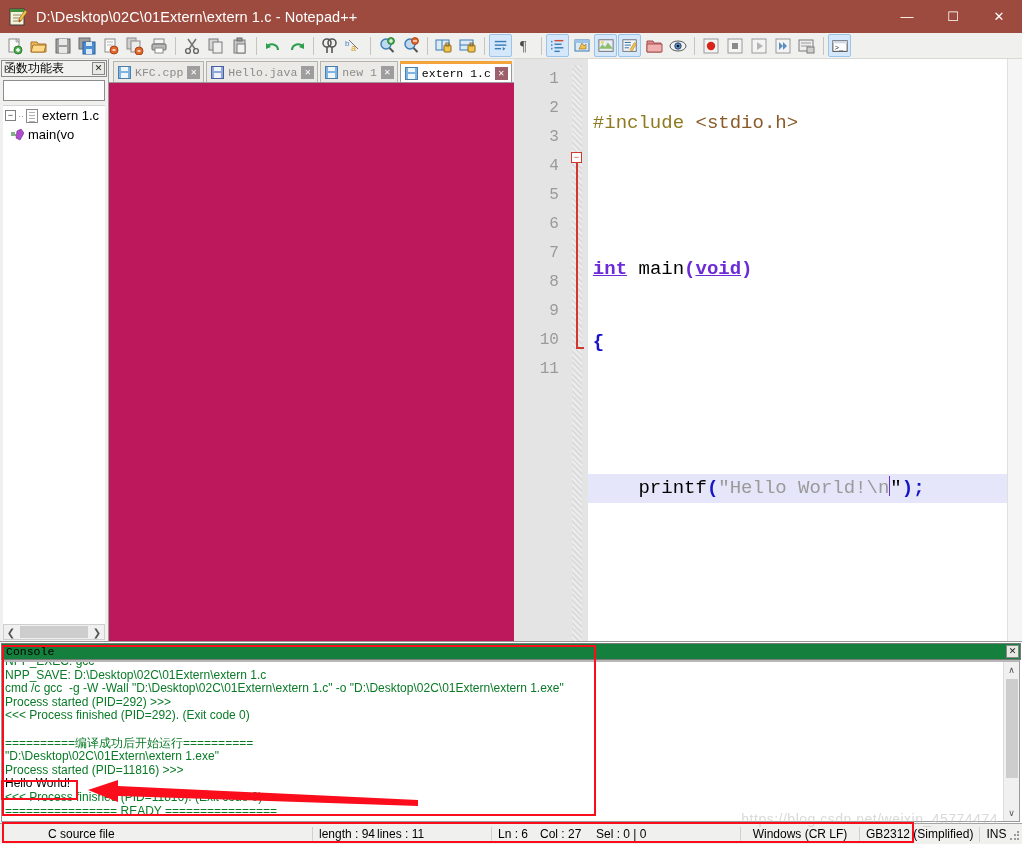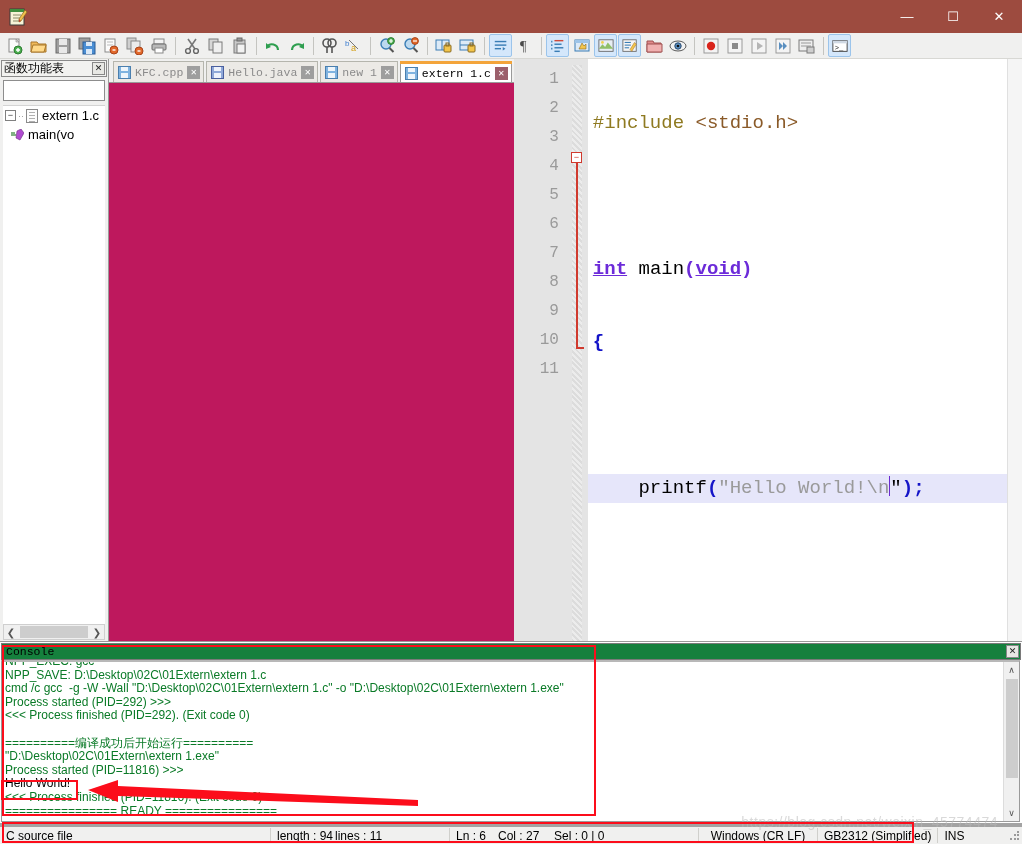--- a/index.html
+++ b/index.html
@@ -325,22 +325,23 @@
     pointer-events: none; z-index: 40;
   }
   .anno-arrow { position: absolute; z-index: 41; pointer-events: none; }
 
   
   .statusbar {
     height: 21px; min-height: 21px;
     background: #f0f0ef;
     display: flex; align-items: center;
     font-size: 12px; color: #000;
-    border-top: 4px solid #a3a3a3;
+    border-top: 1px solid #a3a3a3;
     position: relative;
+    padding-left: 42px;
   }
   .sb-cell { padding: 0 6px; white-space: nowrap; }
   .sb-sep { width: 1px; height: 15px; background: #d0d0cc; }
   .sb-grip {
     position: absolute; right: 2px; bottom: 2px;
     width: 11px; height: 11px;
     background:
       radial-gradient(circle 1px at 2px 8px,#9a9a9a 99%,transparent),
       radial-gradient(circle 1px at 6px 8px,#9a9a9a 99%,transparent),
       radial-gradient(circle 1px at 9px 8px,#9a9a9a 99%,transparent),
@@ -365,20 +366,21 @@
       <svg width="20" height="20" viewBox="0 0 20 20">
         <rect x="2" y="2" width="14" height="16" fill="#f7f3d8" stroke="#3a3a3a" stroke-width="1"></rect>
         <rect x="2" y="2" width="14" height="3" fill="#3f8f3f"></rect>
         <line x1="5" y1="8" x2="13" y2="8" stroke="#8a8a6a" stroke-width="1"></line>
         <line x1="5" y1="11" x2="13" y2="11" stroke="#8a8a6a" stroke-width="1"></line>
         <line x1="5" y1="14" x2="11" y2="14" stroke="#8a8a6a" stroke-width="1"></line>
         <polygon points="11,12 17,3 19,5 13,14 11,15" fill="#f2c14e" stroke="#8a6a20" stroke-width="0.7"></polygon>
         <polygon points="11,15 11,12 13,14" fill="#c0392b"></polygon>
       </svg>
     </div>
+    <div class="title-text">D:\Desktop\02C\01Extern\extern 1.c - Notepad++</div>
     <div class="win-btns">
       <div class="win-btn">—</div>
       <div class="win-btn">☐</div>
       <div class="win-btn close">✕</div>
     </div>
   </div>
 
 
   <div class="toolbar">
     <div class="tb-btn">

